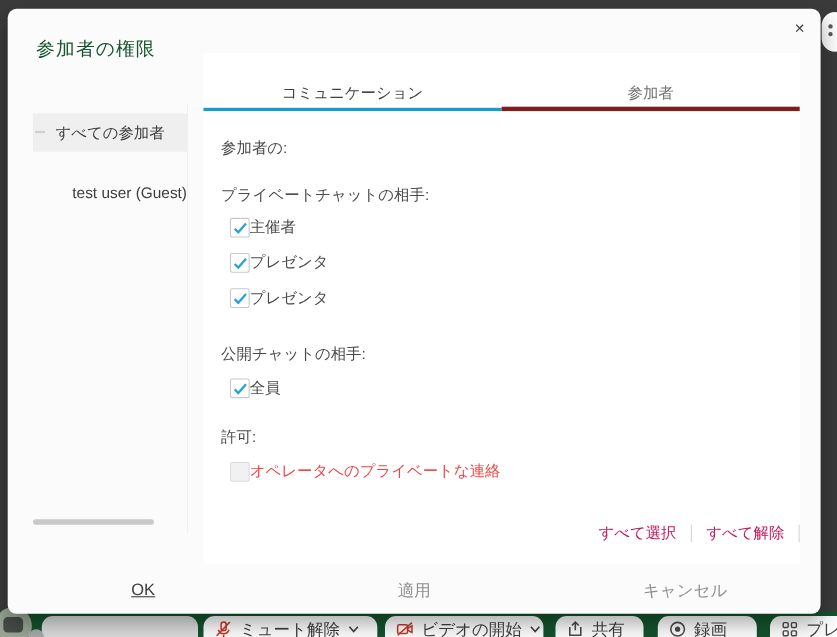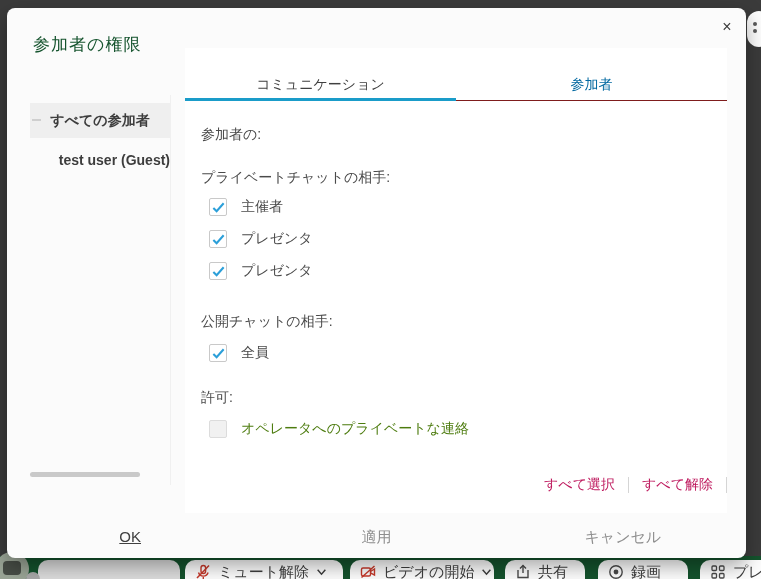--- a/index.html
+++ b/index.html
@@ -22,36 +22,36 @@
               transform:rotate(-18deg); border-radius:1px; }
 
   
   .dialog { position:absolute; left:7px; top:8px; width:739px; height:550px; background:#fbfbfb;
             border-radius:8px; box-shadow:0 8px 20px rgba(0,0,0,.35); }
   .dialog-title { position:absolute; left:26px; top:25px; font-size:17px; color:#14532d; letter-spacing:1px; }
   .close-btn { position:absolute; right:8px; top:8px; width:22px; height:22px; font-size:16px; color:#3d3d3d;
                display:flex; align-items:center; justify-content:center; cursor:default; }
 
   
-  .sidebar { position:absolute; left:23px; top:87px; width:141px; height:390px; border-right:1px solid #f0f0f0;font-weight:bold; }
+  .sidebar { position:absolute; left:23px; top:87px; width:141px; height:390px; border-right:1px solid #f0f0f0; }
   .side-item { position:relative; width:100%; display:flex; align-items:center; font-size:14px; color:#3d3d3d; }
   .side-item.selected { height:35px; background:#efefef; justify-content:center; margin-top:8px; }
-  .side-item.plain { height:30px; justify-content:flex-end; margin-top:7px; }
+  .side-item.plain { height:30px; justify-content:flex-end; margin-top:22px; }
   .tree-dash { position:absolute; left:2px; top:16px; width:9px; height:2px; background:#cfcfcf; }
   .h-scrollbar { position:absolute; left:23px; top:464px; width:110px; height:5px; border-radius:3px; background:#c9c9c9; }
 
   
   .content { position:absolute; left:178px; top:40px; width:542px; height:465px; background:#ffffff; }
   .tabs { position:absolute; left:0; top:22px; width:100%; height:31px; display:flex; }
-  .tab { flex:1; text-align:center; font-size:14px; padding-top:6px; color:#0369a1; border-bottom:1px solid #7f1d1d; }
+  .tab { flex:1; text-align:center; font-size:14px; padding-top:6px; color:#737373; border-bottom:4px solid #7f1d1d; }
   .tab.active { color:#404040; border-bottom:3px solid #1a9cc9; }
 
   .sec-label { position:absolute; left:16px; font-size:14px; color:#4a4a4a; }
-  .cb-row { position:absolute; left:24px; display:flex; align-items:center; gap:14px; font-size:14px; color:#4a4a4a; }
-  .cb-row.disabled { color:#4d7c0f; }
+  .cb-row { position:absolute; left:24px; display:flex; align-items:center; gap:0; font-size:14px; color:#4a4a4a; }
+  .cb-row.disabled { color:#ef4444; }
   .checkbox { width:18px; height:18px; background:#fff; border:1px solid #c9c9c9; border-radius:2px;
               display:flex; align-items:center; justify-content:center; }
   .checkbox.disabled { background:#f1f1f1; border-color:#dcdcdc; }
 
   .links-row { position:absolute; right:0px; top:428px; display:flex; align-items:center; gap:13px;
                font-size:14px; color:#2d7bb9; }
   .link { color:#be185d; cursor:default; }
   .link-divider { width:1px; height:16px; background:#d5d5d5; }
 
   

